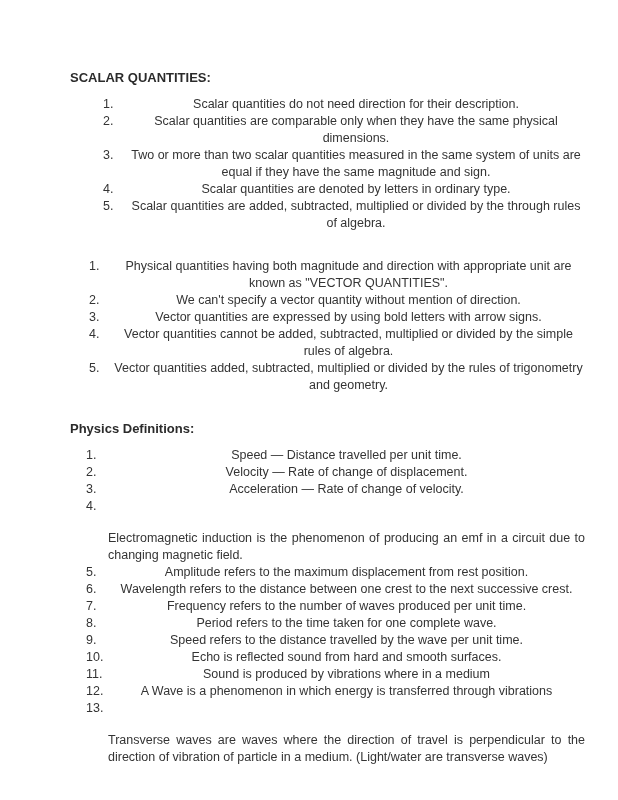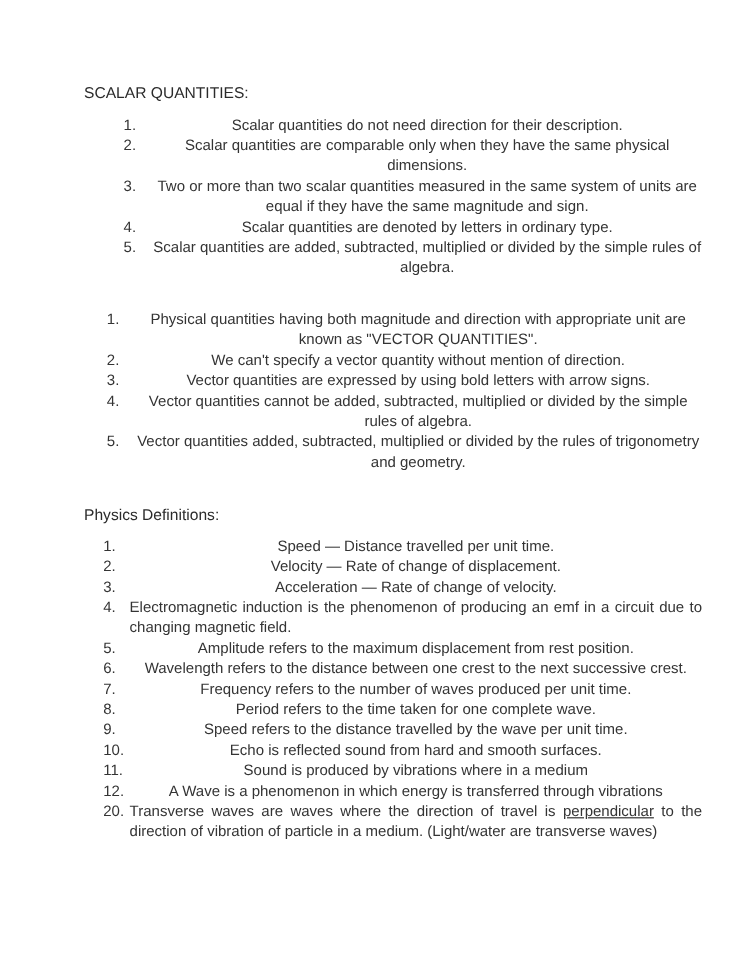--- a/index.html
+++ b/index.html
@@ -10,37 +10,37 @@
     background: #ffffff;
     color: #343434;
     font-family: "Liberation Sans", sans-serif;
     font-size: 12.5px;
     line-height: 17px;
     padding: 69px 33px 0 70px;
     overflow: hidden;
   }
   .section + .section { margin-top: 26px; }
   .heading {
-    font-weight: normal;
+    font-weight: bold;
     font-size: 13px;
     color: #2b2b2b;
     margin: 0 0 10px 0;
   }
   .list { margin: 0; }
   .row { display: flex; align-items: flex-start; }
   .num { flex: 0 0 auto; }
   .txt { flex: 1 1 auto; text-align: center; }
   .list-scalar  { margin-left: 33px; }
   .list-scalar  .num { flex-basis: 24px; }
   .list-vector  { margin-left: 19px; }
   .list-vector  .num { flex-basis: 23px; }
   .list-physics { margin-left: 16px; }
   .list-physics .num { flex-basis: 22px; }
-  .justify { text-align: justify; }
-  .u { text-decoration: underline; }
+  .justify { text-align: justify; margin-top: 32px; }
+  .u { }
 </style>
 </head>
 <body>
 
 <div class="page">
 
   <div class="section">
     <h2 class="heading">SCALAR QUANTITIES:</h2>
     <div class="list list-scalar">
       <div class="row">
@@ -54,21 +54,21 @@
       <div class="row">
         <span class="num">3.</span>
         <span class="txt">Two or more than two scalar quantities measured in the same system of units are equal if they have the same magnitude and sign.</span>
       </div>
       <div class="row">
         <span class="num">4.</span>
         <span class="txt">Scalar quantities are denoted by letters in ordinary type.</span>
       </div>
       <div class="row">
         <span class="num">5.</span>
-        <span class="txt">Scalar quantities are added, subtracted, multiplied or divided by the simple rules of algebra.</span>
+        <span class="txt">Scalar quantities are added, subtracted, multiplied or divided by the through rules of algebra.</span>
       </div>
     </div>
   </div>
 
   <div class="section">
     <div class="list list-vector">
       <div class="row">
         <span class="num">1.</span>
         <span class="txt">Physical quantities having both magnitude and direction with appropriate unit are known as "VECTOR QUANTITIES".</span>
       </div>
@@ -136,19 +136,19 @@
       </div>
       <div class="row">
         <span class="num">11.</span>
         <span class="txt">Sound is produced by vibrations where in a medium</span>
       </div>
       <div class="row">
         <span class="num">12.</span>
         <span class="txt">A Wave is a phenomenon in which energy is transferred through vibrations</span>
       </div>
       <div class="row">
-        <span class="num">20.</span>
+        <span class="num">13.</span>
         <span class="txt justify"><span>Transverse waves are waves where the direction of travel is </span><span class="u">perpendicular</span><span> to the direction of vibration of particle in a medium. (Light/water are transverse waves)</span></span>
       </div>
     </div>
   </div>
 
 </div>
 
 </body></html>

